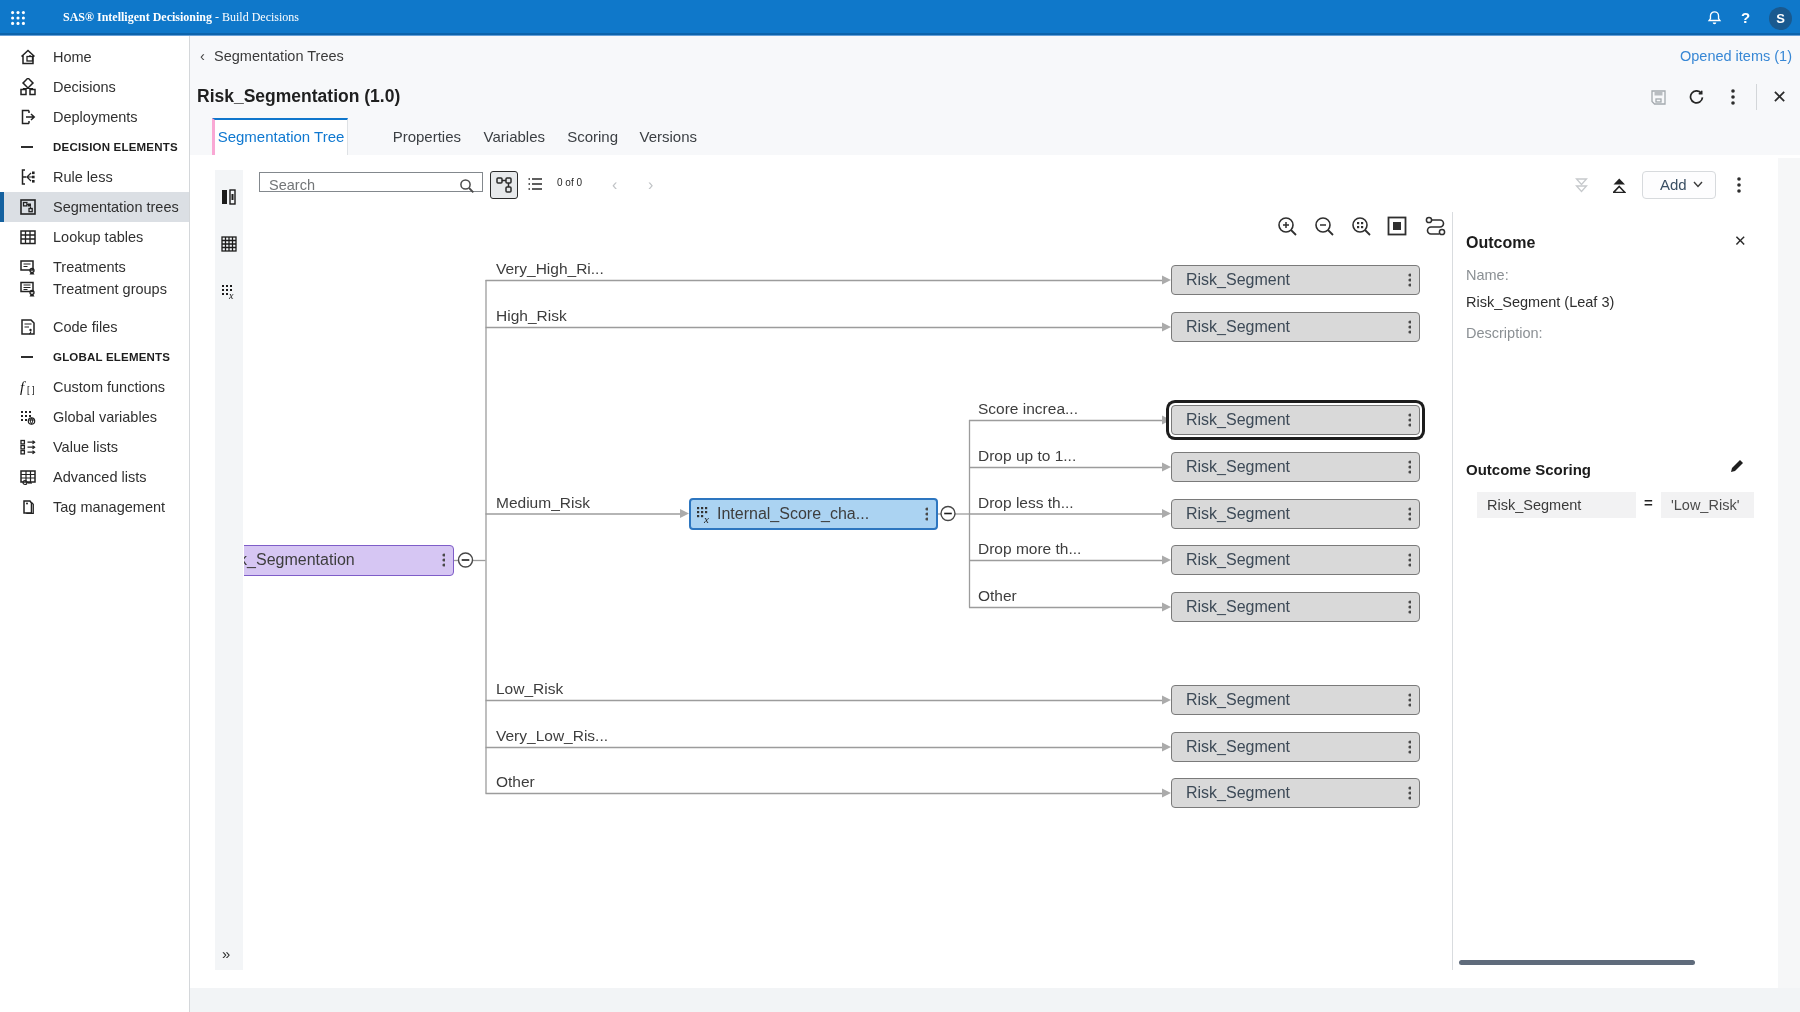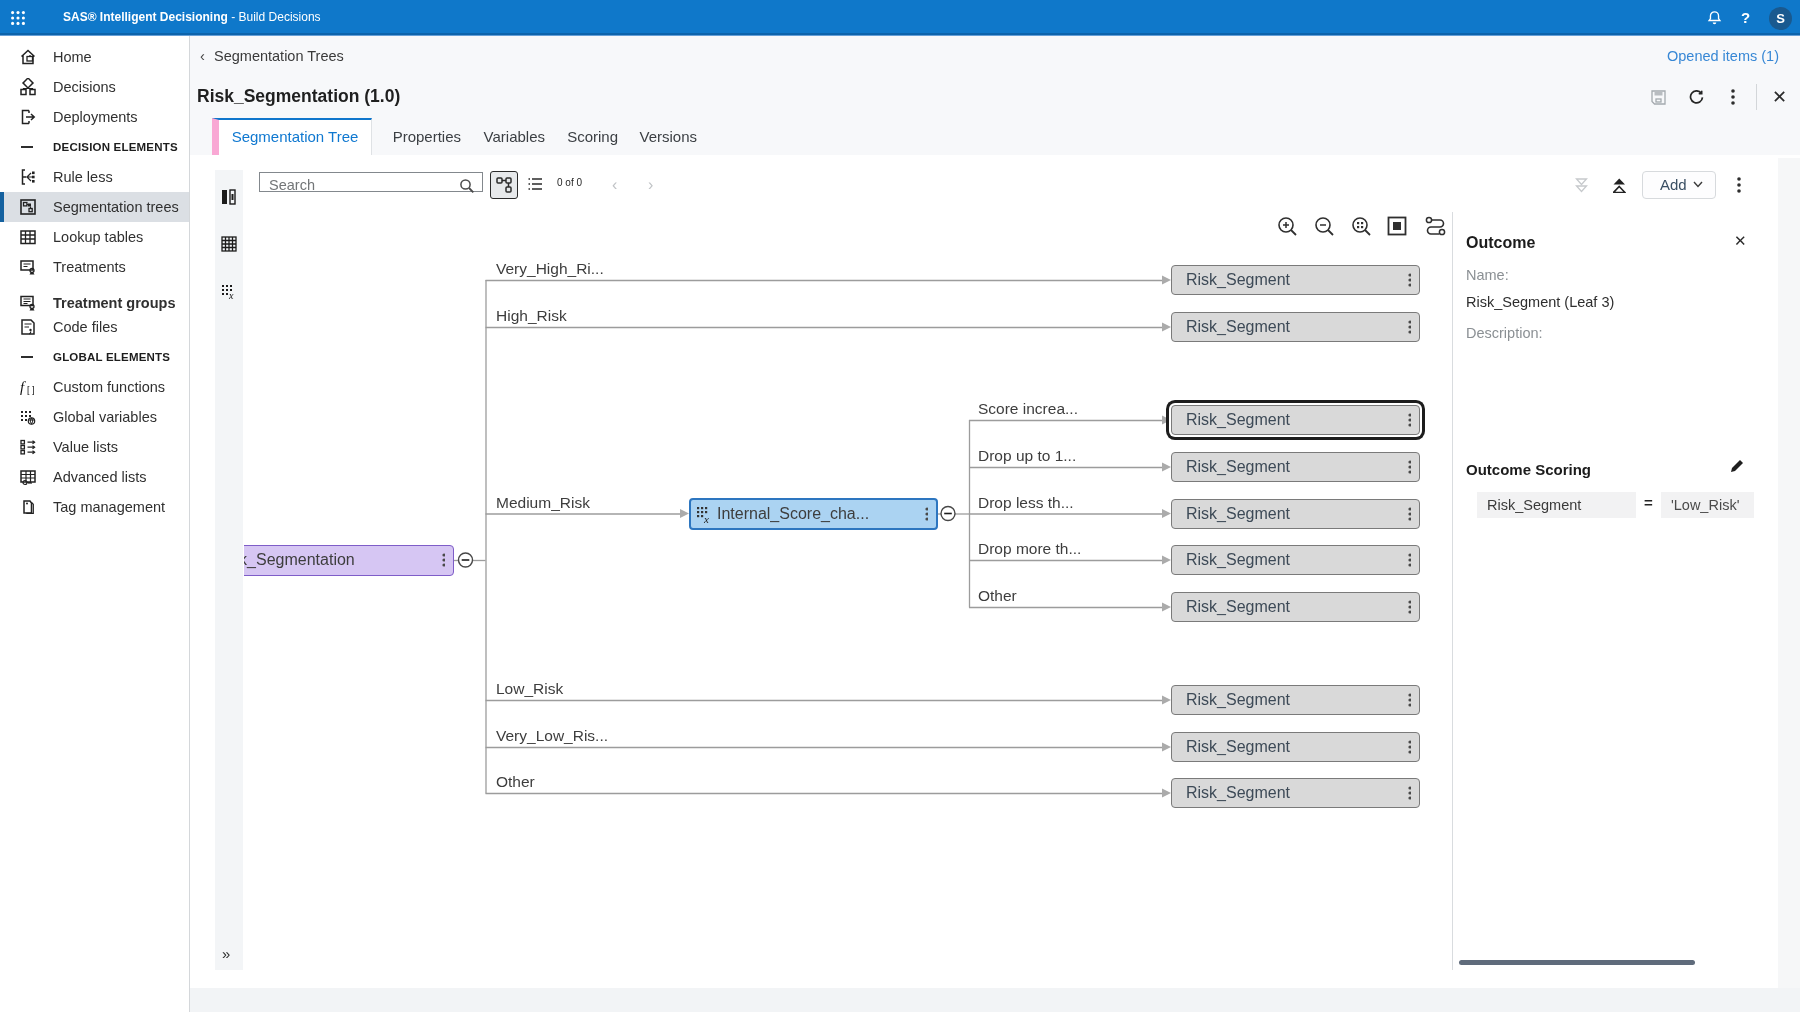--- a/index.html
+++ b/index.html
@@ -2,44 +2,44 @@
 <html><head>
 
 <meta charset="utf-8">
 <style>
   * { margin:0; padding:0; box-sizing:border-box; }
   html,body { width:1800px; height:1012px; overflow:hidden; font-family:"Liberation Sans", sans-serif; background:#fff; }
   .abs { position:absolute; }
 
   
   #topbar { position:absolute; left:0; top:0; width:1800px; height:36px; background:#0f78ca; }
-  #topbar .apptitle { position:absolute; left:63px; top:10px; font-size:12px; color:#fff; letter-spacing:0; }
+  #topbar .apptitle { position:absolute; left:63px; top:10px; font-size:12px; color:#fff; letter-spacing:0;font-family:Liberation Serif, serif; }
   #topbar .apptitle b { font-weight:bold; }
 
   
   #sidebar { position:absolute; left:0; top:36px; width:190px; height:976px; background:#fff; border-right:1px solid #d4d7da; }
   .navitem { position:absolute; left:0; width:189px; height:30px; }
   .navitem .lbl { position:absolute; left:53px; top:50%; transform:translateY(-50%); font-size:14.5px; color:#303030; white-space:nowrap; }
   .navitem .ic { position:absolute; left:19px; top:50%; transform:translateY(-50%); width:18px; height:18px; }
   .navitem.hdr .lbl { font-weight:bold; font-size:11.5px; color:#1d1d1d; letter-spacing:.2px; }
   .navitem.sel { background:#dbdfe4; border-left:4px solid #15619f; }
   .navitem.sel .ic { left:15px; }
   .navitem.sel .lbl { left:49px; }
 
   
   #hdr { position:absolute; left:190px; top:36px; width:1610px; height:119px; background:#f7f8fa; }
   #crumb { position:absolute; left:214px; top:48px; font-size:14.5px; color:#3a3a3a; }
   #crumb .back { position:absolute; left:-14px; top:0px; color:#444; }
-  #openeditems { position:absolute; right:21px; top:48px; font-size:14.5px; color:#3787d5; }
+  #openeditems { position:absolute; right:8px; top:48px; font-size:14.5px; color:#3787d5; }
   #title { position:absolute; left:197px; top:86px; font-size:17.5px; font-weight:bold; color:#1f1f1f; }
 
   
   #tabs { position:absolute; left:190px; top:118px; width:1610px; height:37px; }
   .tab { position:absolute; top:0; height:37px; font-size:15px; color:#3b3f43; text-align:right; line-height:37px; }
-  #tab-active { position:absolute; left:22px; top:0; width:160px; height:37px; background:#fff; border-top:2px solid #0f76cc; border-left:7px solid #f9a8d4; border-right:1px solid #dfe2e5; color:#0f78d0; font-size:15px; text-align:center; line-height:34px; }
+  #tab-active { position:absolute; left:22px; top:0; width:136px; height:37px; background:#fff; border-top:2px solid #0f76cc; border-left:3px solid #f9a8d4; border-right:1px solid #dfe2e5; color:#0f78d0; font-size:15px; text-align:center; line-height:34px; }
 
   
   #toolbar { position:absolute; left:190px; top:155px; width:1610px; height:55px; background:#fff; }
   #ministrip { position:absolute; left:215px; top:170px; width:28px; height:800px; background:#f3f5f7; }
   #searchbox { position:absolute; left:259px; top:172px; width:224px; height:20px; background:#fff; border:1px solid #83888d; }
   #searchbox .ph { position:absolute; left:9px; top:4px; font-size:14.5px; color:#737678; }
   .tbtn { position:absolute; top:171px; width:28px; height:28px; border-radius:3px; }
   #btn-tree { left:490px; background:#e7e9eb; border:1.5px solid #2a2a2a; }
   #btn-list { left:522px; }
   #countlbl { position:absolute; left:557px; top:177px; font-size:10px; color:#1f1f1f; }
@@ -156,21 +156,21 @@
       </div>
       <div class="navitem" style="top:216px;">
         <svg class="ic" viewBox="0 0 18 18">
           <rect x="2" y="3" width="12" height="9" fill="none" stroke="#222" stroke-width="1.5"></rect>
           <path d="M4.5 6 h7 M4.5 8.5 h4" stroke="#222" stroke-width="1.2"></path>
           <circle cx="13" cy="12.5" r="2" fill="none" stroke="#222" stroke-width="1.3"></circle>
           <path d="M10.5 16.5 a2.6 2.6 0 0 1 5 0 z" fill="#222"></path>
         </svg>
         <span class="lbl">Treatments</span>
       </div>
-      <div class="navitem" style="top:252px;font-weight:bold;">
+      <div class="navitem" style="top:238px;">
         <svg class="ic" viewBox="0 0 18 18">
           <rect x="2" y="2.5" width="12" height="9" fill="none" stroke="#222" stroke-width="1.5"></rect>
           <path d="M4.5 5 h7 M4.5 7.5 h7 M4.5 9.5 h4" stroke="#222" stroke-width="1.2"></path>
           <circle cx="13" cy="12.5" r="2" fill="none" stroke="#222" stroke-width="1.3"></circle>
           <path d="M10.5 16.5 a2.6 2.6 0 0 1 5 0 z" fill="#222"></path>
         </svg>
         <span class="lbl">Treatment groups</span>
       </div>
       <div class="navitem" style="top:276px;">
         <svg class="ic" viewBox="0 0 18 18">

